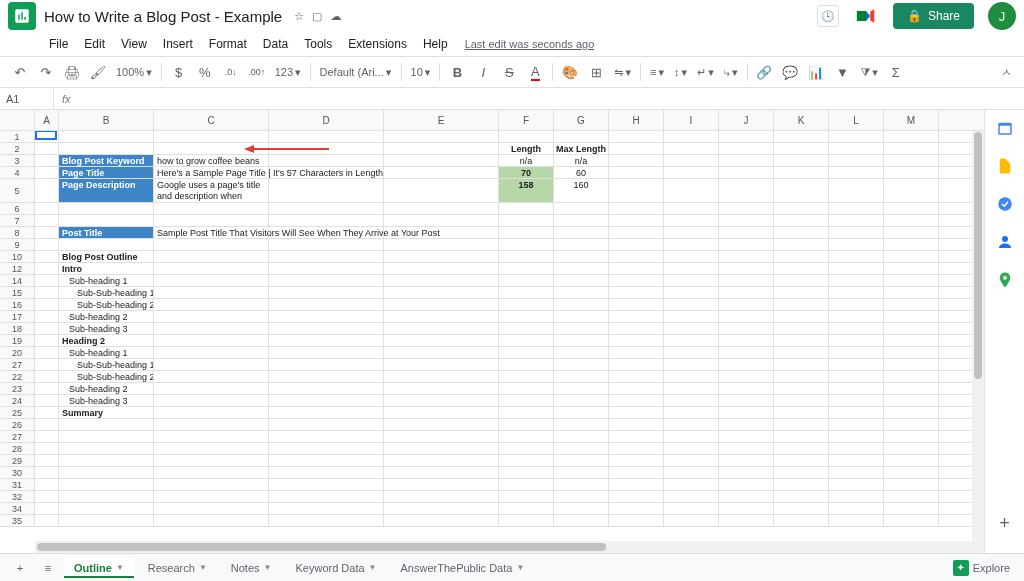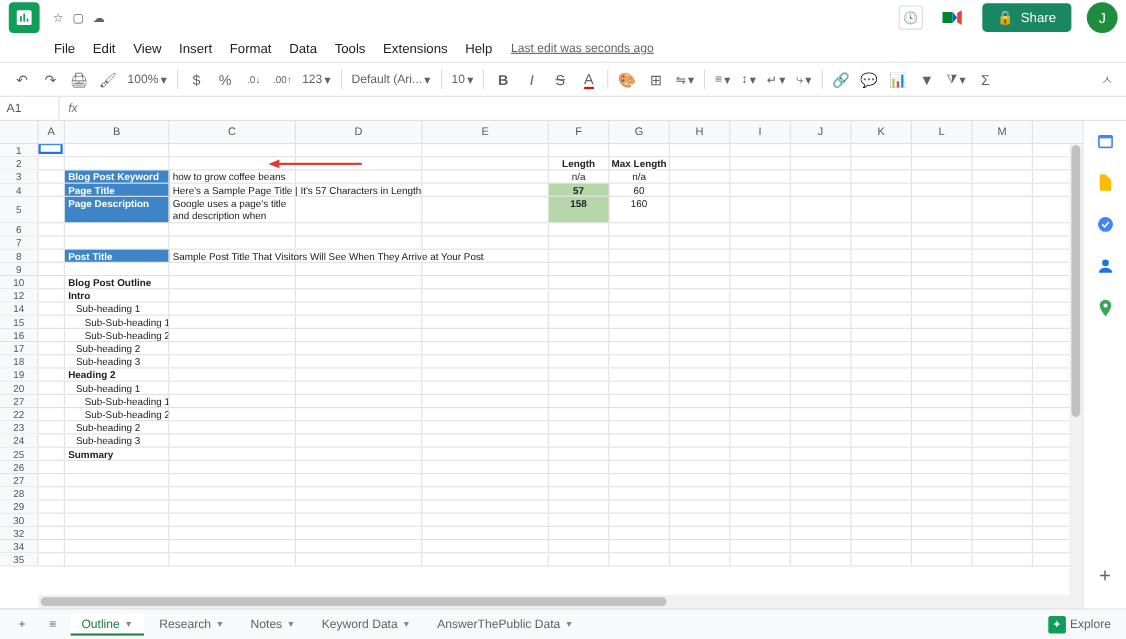--- a/index.html
+++ b/index.html
@@ -44,38 +44,39 @@
 .indent1{padding-left:10px}
 .indent2{padding-left:18px}
 .active-cell{border:2px solid #1a73e8;position:absolute;pointer-events:none;z-index:2}
 .arrow{position:absolute;z-index:5;pointer-events:none}
 .side-panel{width:40px;background:#fff;border-left:1px solid #e0e0e0;display:flex;flex-direction:column;align-items:center;padding-top:8px;gap:18px}
 .side-icon{width:20px;height:20px;cursor:pointer;display:flex;align-items:center;justify-content:center}
 .side-plus{margin-top:auto;margin-bottom:20px;color:#5f6368;font-size:18px}
 .sheet-tabs{height:28px;background:#f8f9fa;border-top:1px solid #dadce0;display:flex;align-items:center;padding:0 8px;gap:4px}
 .tab-btn{width:24px;height:24px;display:flex;align-items:center;justify-content:center;color:#5f6368;cursor:pointer}
 .sheet-tab{padding:4px 10px;font-size:11px;color:#5f6368;cursor:pointer;display:flex;align-items:center;gap:4px;border-radius:3px 3px 0 0}
-.sheet-tab.active{color:#188038;font-weight:400;background:#fff;box-shadow:inset 0 -2px 0 #188038}
+.sheet-tab.active{color:#188038;font-weight:700;background:#fff;box-shadow:inset 0 -2px 0 #188038}
 .tab-dd{font-size:8px;color:#888}
 .explore{margin-left:auto;display:flex;align-items:center;gap:4px;color:#5f6368;font-size:11px;cursor:pointer;padding:2px 6px}
 .explore-icon{width:16px;height:16px;background:#0f9d58;color:#fff;display:flex;align-items:center;justify-content:center;border-radius:2px;font-size:10px}
 .scrollbar-h{position:absolute;bottom:0;left:35px;right:0;height:12px;background:#f1f1f1;display:flex;align-items:center}
 .scroll-thumb-h{width:60%;height:8px;background:#c1c1c1;border-radius:4px;margin-left:2px}
 .scrollbar-v{position:absolute;right:0;top:20px;bottom:12px;width:12px;background:#f1f1f1}
 .scroll-thumb-v{height:60%;width:8px;background:#c1c1c1;border-radius:4px;margin:2px auto}
 </style>
 </head>
 <body>
 
 <div class="title-bar">
   <div class="sheets-logo">
     <svg viewBox="0 0 24 24">
         <path d="M19 3H5c-1.1 0-2 .9-2 2v14c0 1.1.9 2 2 2h14c1.1 0 2-.9 2-2V5c0-1.1-.9-2-2-2zM9 17H7v-7h2v7zm4 0h-2V7h2v10zm4 0h-2v-4h2v4z" fill="#fff"></path>
       </svg>
   </div>
+  <div class="doc-title">How to Write a Blog Post - Example</div>
   <div class="title-icons">
     <span>☆</span>
     <span>▢</span>
     <span>☁</span>
   </div>
   <div class="title-right">
     <div class="history-btn">🕓</div>
     <div class="meet-btn">
       <svg width="20" height="20" viewBox="0 0 24 24">
           <path fill="#00832d" d="M1 6v12h11V6z"></path>
@@ -237,21 +238,21 @@
           <div class="cell" style="width: 55px;"></div>
           <div class="cell" style="width: 55px;"></div>
         </div>
         <div class="row">
           <div class="row-h">4</div>
           <div class="cell" style="width: 24px;"></div>
           <div class="cell blue-cell" style="width: 95px;">Page Title</div>
           <div class="cell" style="width: 115px; overflow: visible;">Here's a Sample Page Title | It's 57 Characters in Length</div>
           <div class="cell" style="width: 115px;"></div>
           <div class="cell" style="width: 115px;"></div>
-          <div class="cell green-cell bold center" style="width: 55px;">57</div>
+          <div class="cell green-cell bold center" style="width: 55px;">70</div>
           <div class="cell center" style="width: 55px;">60</div>
           <div class="cell" style="width: 55px;"></div>
           <div class="cell" style="width: 55px;"></div>
           <div class="cell" style="width: 55px;"></div>
           <div class="cell" style="width: 55px;"></div>
           <div class="cell" style="width: 55px;"></div>
           <div class="cell" style="width: 55px;"></div>
         </div>
         <div class="row tall">
           <div class="row-h">5</div>
@@ -616,20 +617,36 @@
           <div class="cell" style="width: 55px;"></div>
           <div class="cell" style="width: 55px;"></div>
           <div class="cell" style="width: 55px;"></div>
           <div class="cell" style="width: 55px;"></div>
           <div class="cell" style="width: 55px;"></div>
           <div class="cell" style="width: 55px;"></div>
           <div class="cell" style="width: 55px;"></div>
         </div>
         <div class="row">
           <div class="row-h">30</div>
+          <div class="cell" style="width: 24px;"></div>
+          <div class="cell" style="width: 95px;"></div>
+          <div class="cell" style="width: 115px;"></div>
+          <div class="cell" style="width: 115px;"></div>
+          <div class="cell" style="width: 115px;"></div>
+          <div class="cell" style="width: 55px;"></div>
+          <div class="cell" style="width: 55px;"></div>
+          <div class="cell" style="width: 55px;"></div>
+          <div class="cell" style="width: 55px;"></div>
+          <div class="cell" style="width: 55px;"></div>
+          <div class="cell" style="width: 55px;"></div>
+          <div class="cell" style="width: 55px;"></div>
+          <div class="cell" style="width: 55px;"></div>
+        </div>
+        <div class="row">
+          <div class="row-h">31</div>
           <div class="cell" style="width: 24px;"></div>
           <div class="cell" style="width: 95px;"></div>
           <div class="cell" style="width: 115px;"></div>
           <div class="cell" style="width: 115px;"></div>
           <div class="cell" style="width: 115px;"></div>
           <div class="cell" style="width: 55px;"></div>
           <div class="cell" style="width: 55px;"></div>
           <div class="cell" style="width: 55px;"></div>
           <div class="cell" style="width: 55px;"></div>
           <div class="cell" style="width: 55px;"></div>

